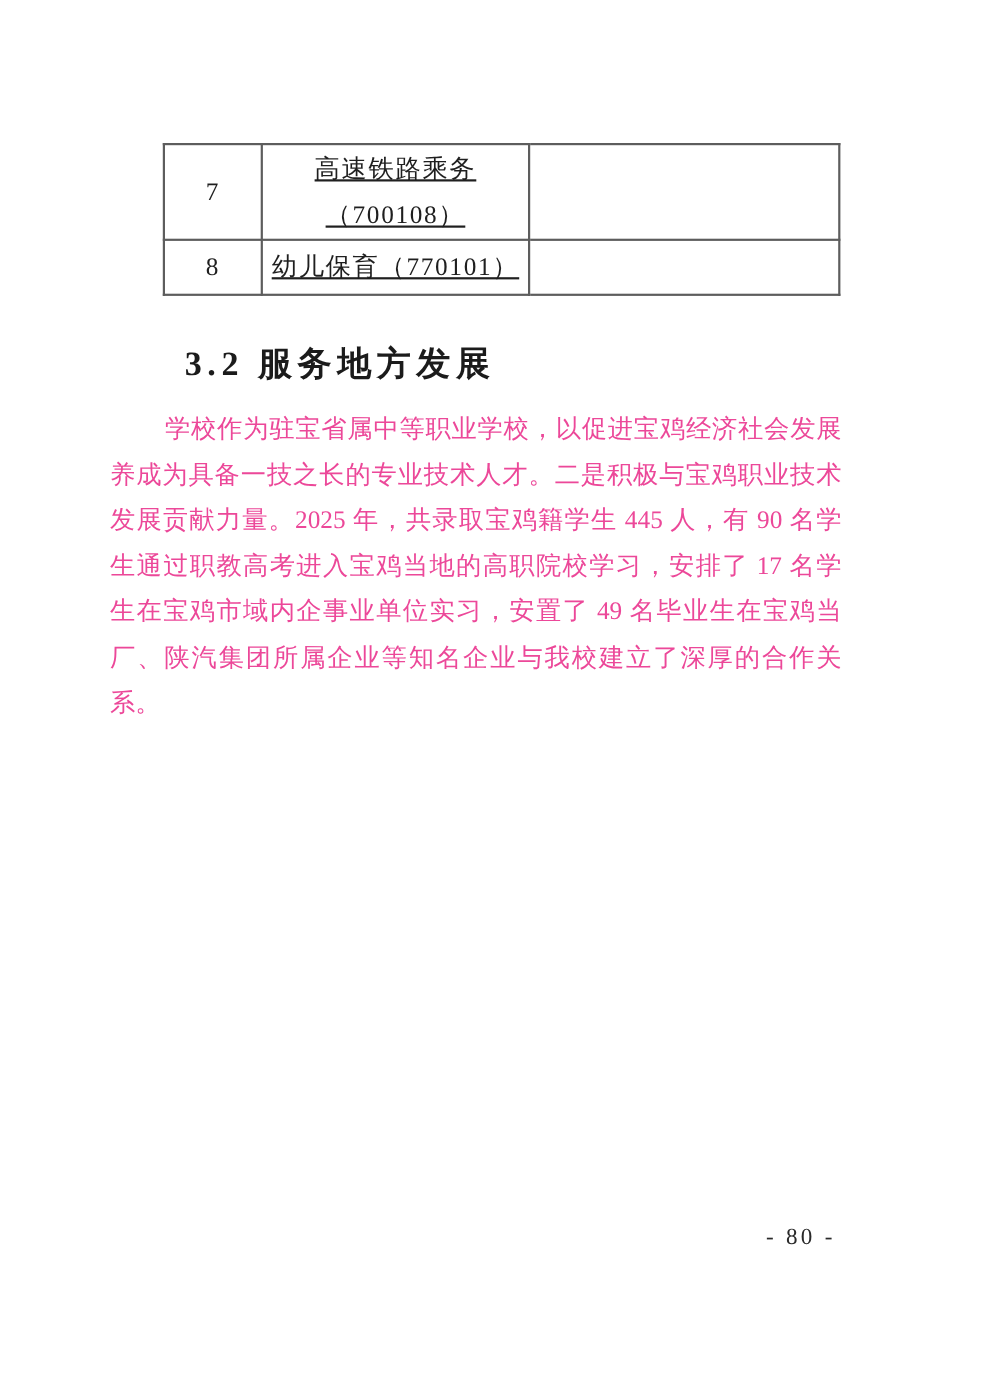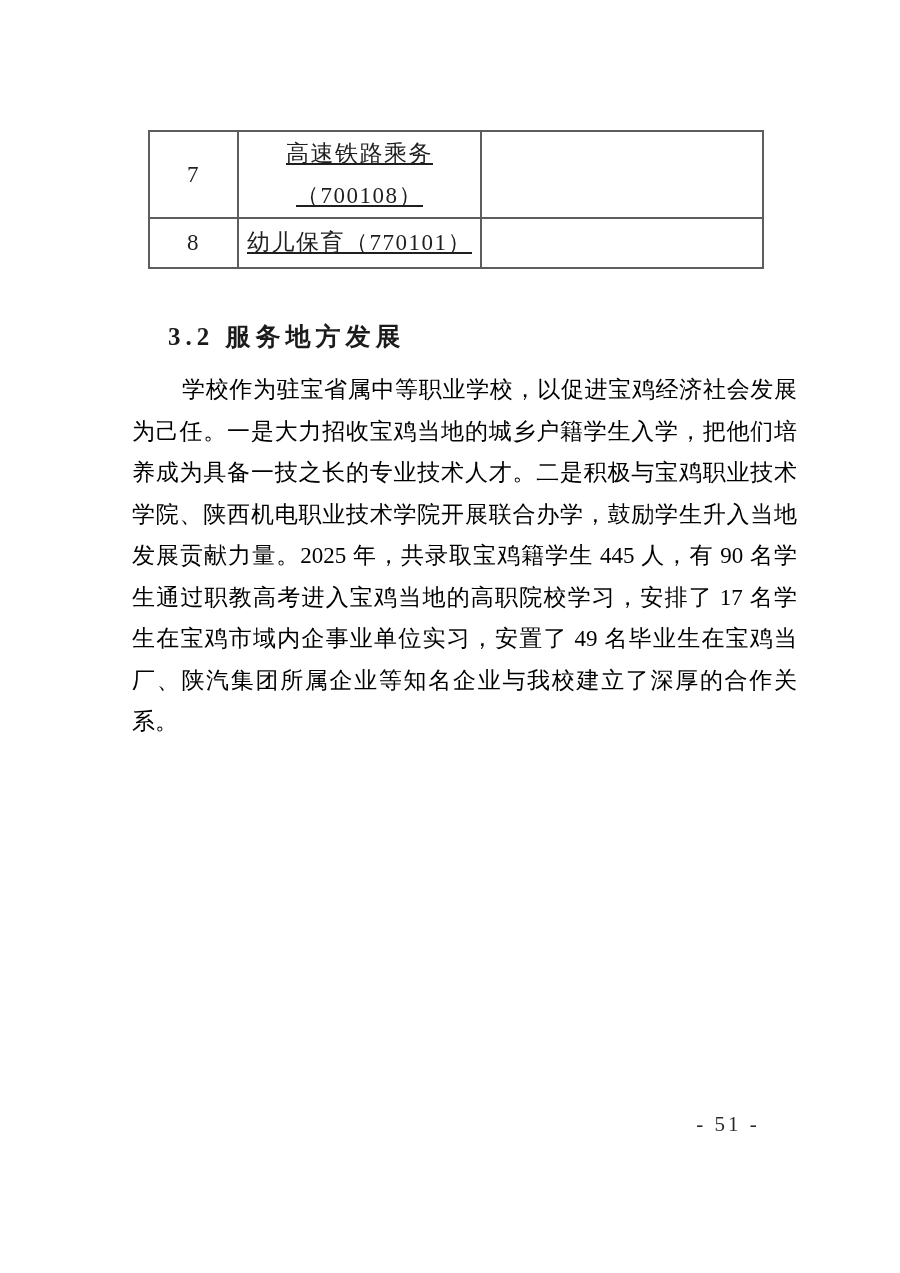--- a/index.html
+++ b/index.html
@@ -37,36 +37,35 @@
   }
   .row-tall  { height: 87px; }
   .row-short { height: 50px; }
   .cell-line { line-height: 42px; text-decoration: underline; }
 
   
   .section-heading {
     position: absolute;
     left: 168px;
     top: 310px;
-    font-size: 25px;
+    font-size: 31px;
     font-weight: 600;
     letter-spacing: 5px;
     color: #1b1b1b;
     white-space: nowrap;
-    margin-top: 10px;
   }
 
   
   .body-paragraph {
     position: absolute;
-    left: 132px;
+    left: 100px;
     top: 369px;
     width: 665px;
     font-size: 23px;
-    color: #000000;
+    color: #ec4899;
   }
   .para-line {
     box-sizing: border-box;
     width: 665px;
     height: 41.5px;
     line-height: 41.5px;
     text-align: justify;
     text-align-last: justify;
     white-space: nowrap;
   }
@@ -113,25 +112,23 @@
         </td>
         <td></td>
       </tr>
     </tbody>
   </table>
 
   <div class="section-heading">3.2 服务地方发展</div>
 
   <div class="body-paragraph">
     <div class="para-line indent">学校作为驻宝省属中等职业学校，以促进宝鸡经济社会发展</div>
-    <div class="para-line">为己任。一是大力招收宝鸡当地的城乡户籍学生入学，把他们培</div>
     <div class="para-line">养成为具备一技之长的专业技术人才。二是积极与宝鸡职业技术</div>
-    <div class="para-line">学院、陕西机电职业技术学院开展联合办学，鼓励学生升入当地</div>
     <div class="para-line">发展贡献力量。2025 年，共录取宝鸡籍学生 445 人，有 90 名学</div>
     <div class="para-line">生通过职教高考进入宝鸡当地的高职院校学习，安排了 17 名学</div>
     <div class="para-line">生在宝鸡市域内企事业单位实习，安置了 49 名毕业生在宝鸡当</div>
     <div class="para-line">厂、陕汽集团所属企业等知名企业与我校建立了深厚的合作关</div>
     <div class="para-line last">系。</div>
   </div>
 
-  <div class="page-number">- 51 -</div>
+  <div class="page-number">- 80 -</div>
 
 </div>
 
 </body></html>

